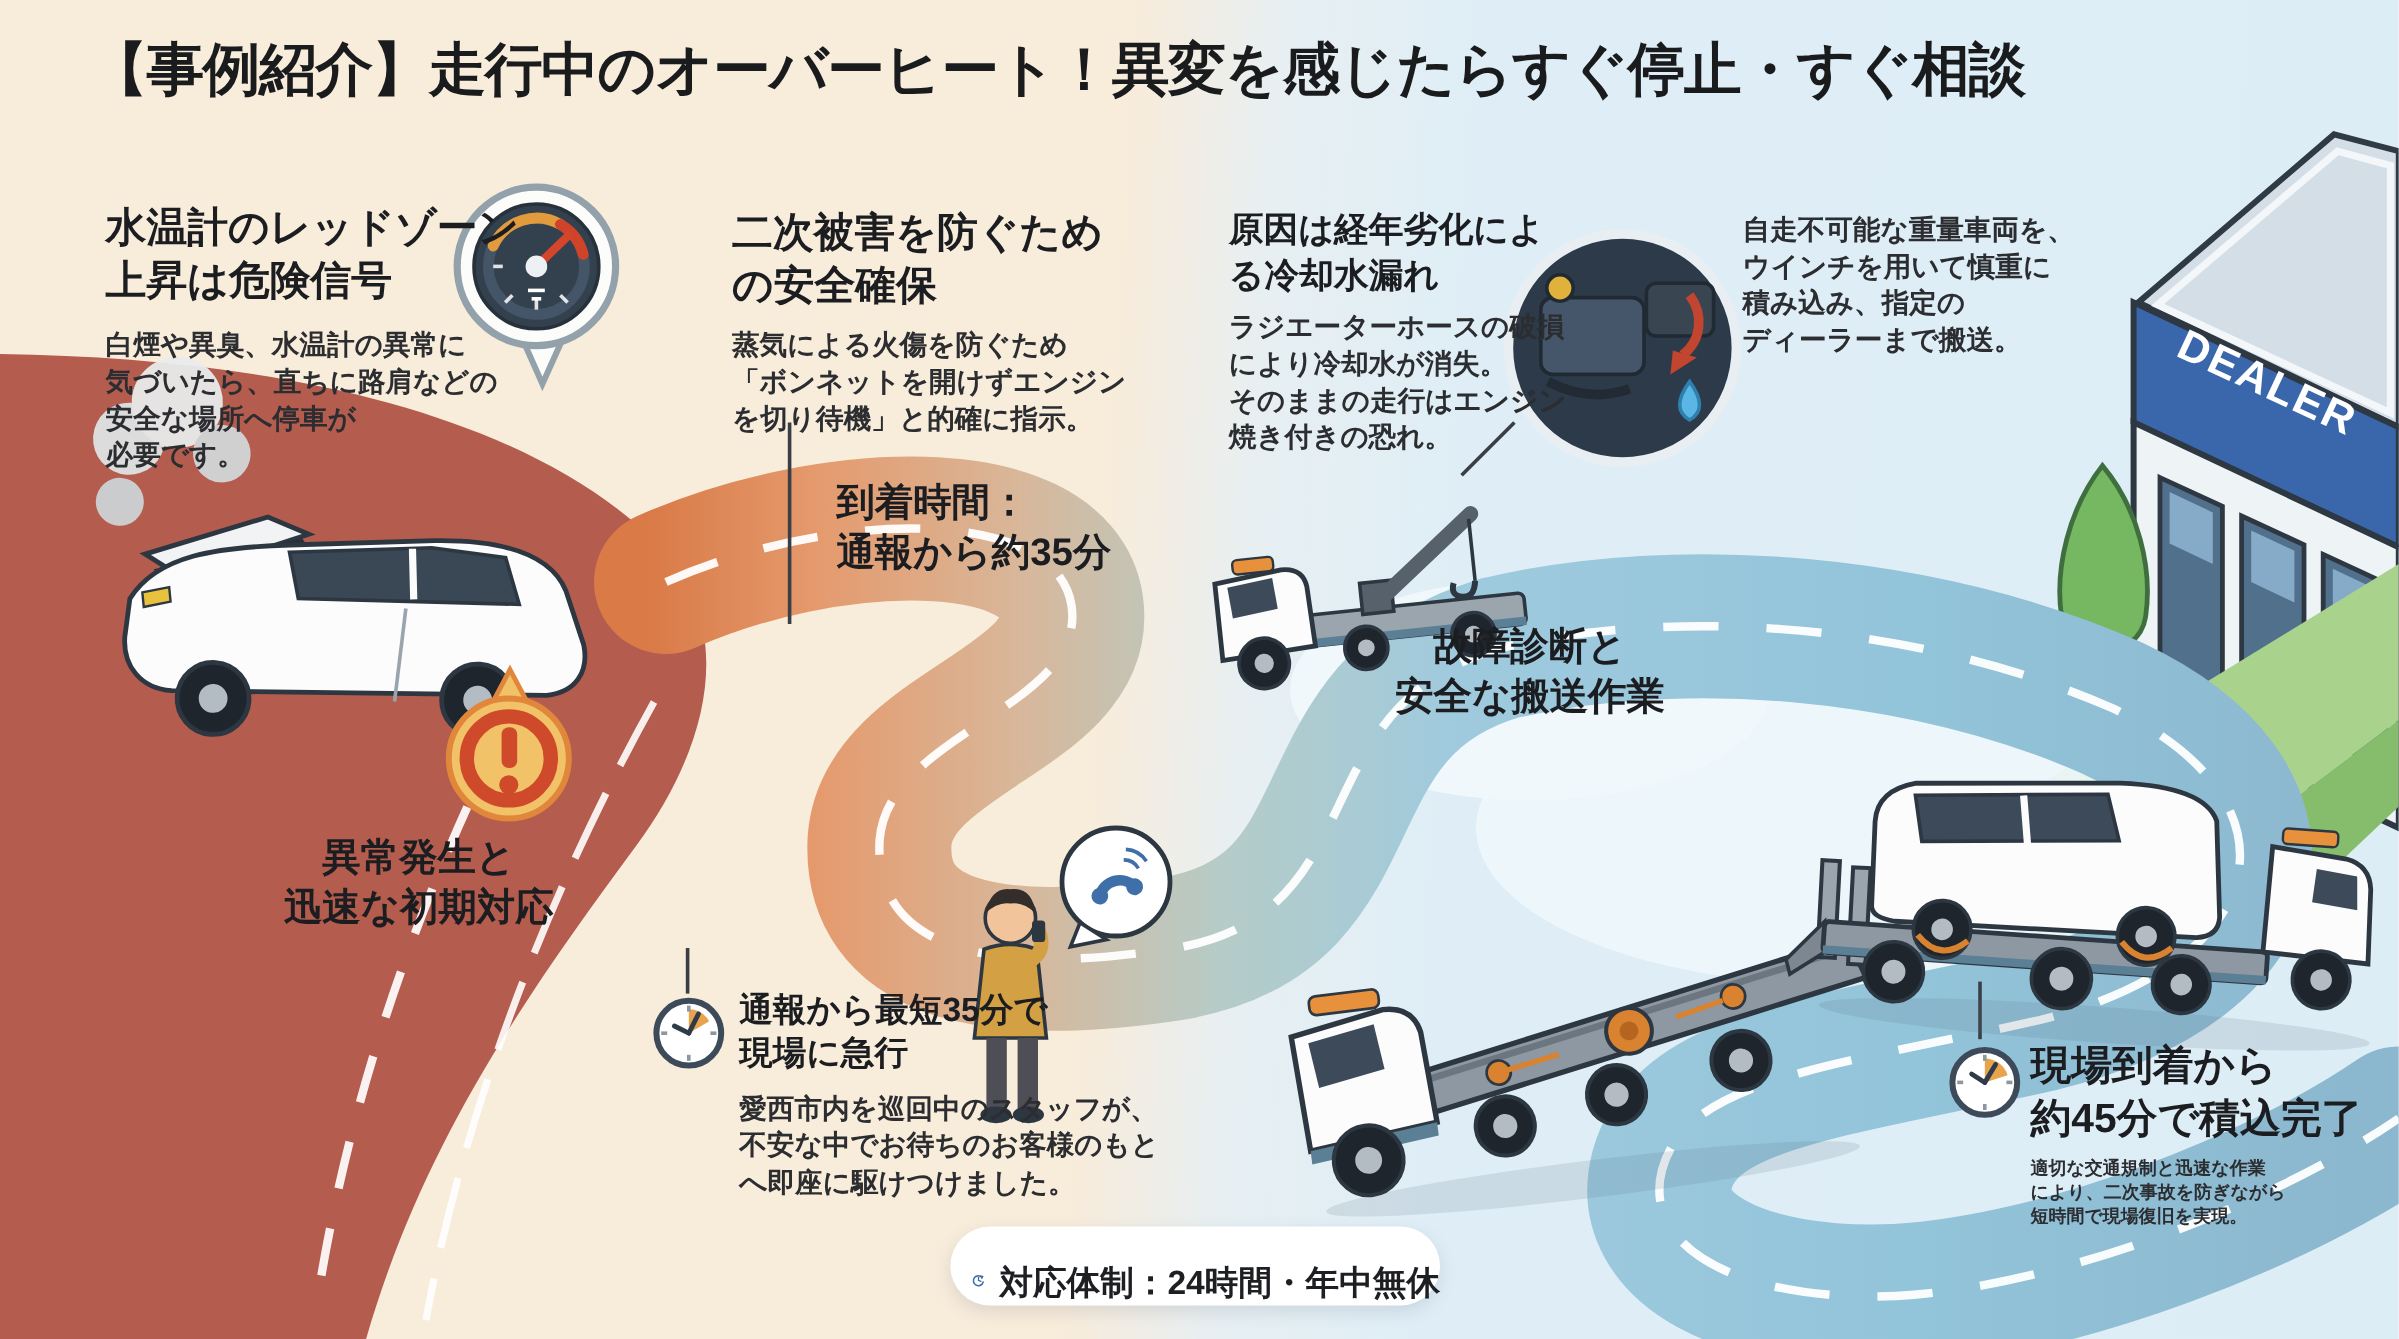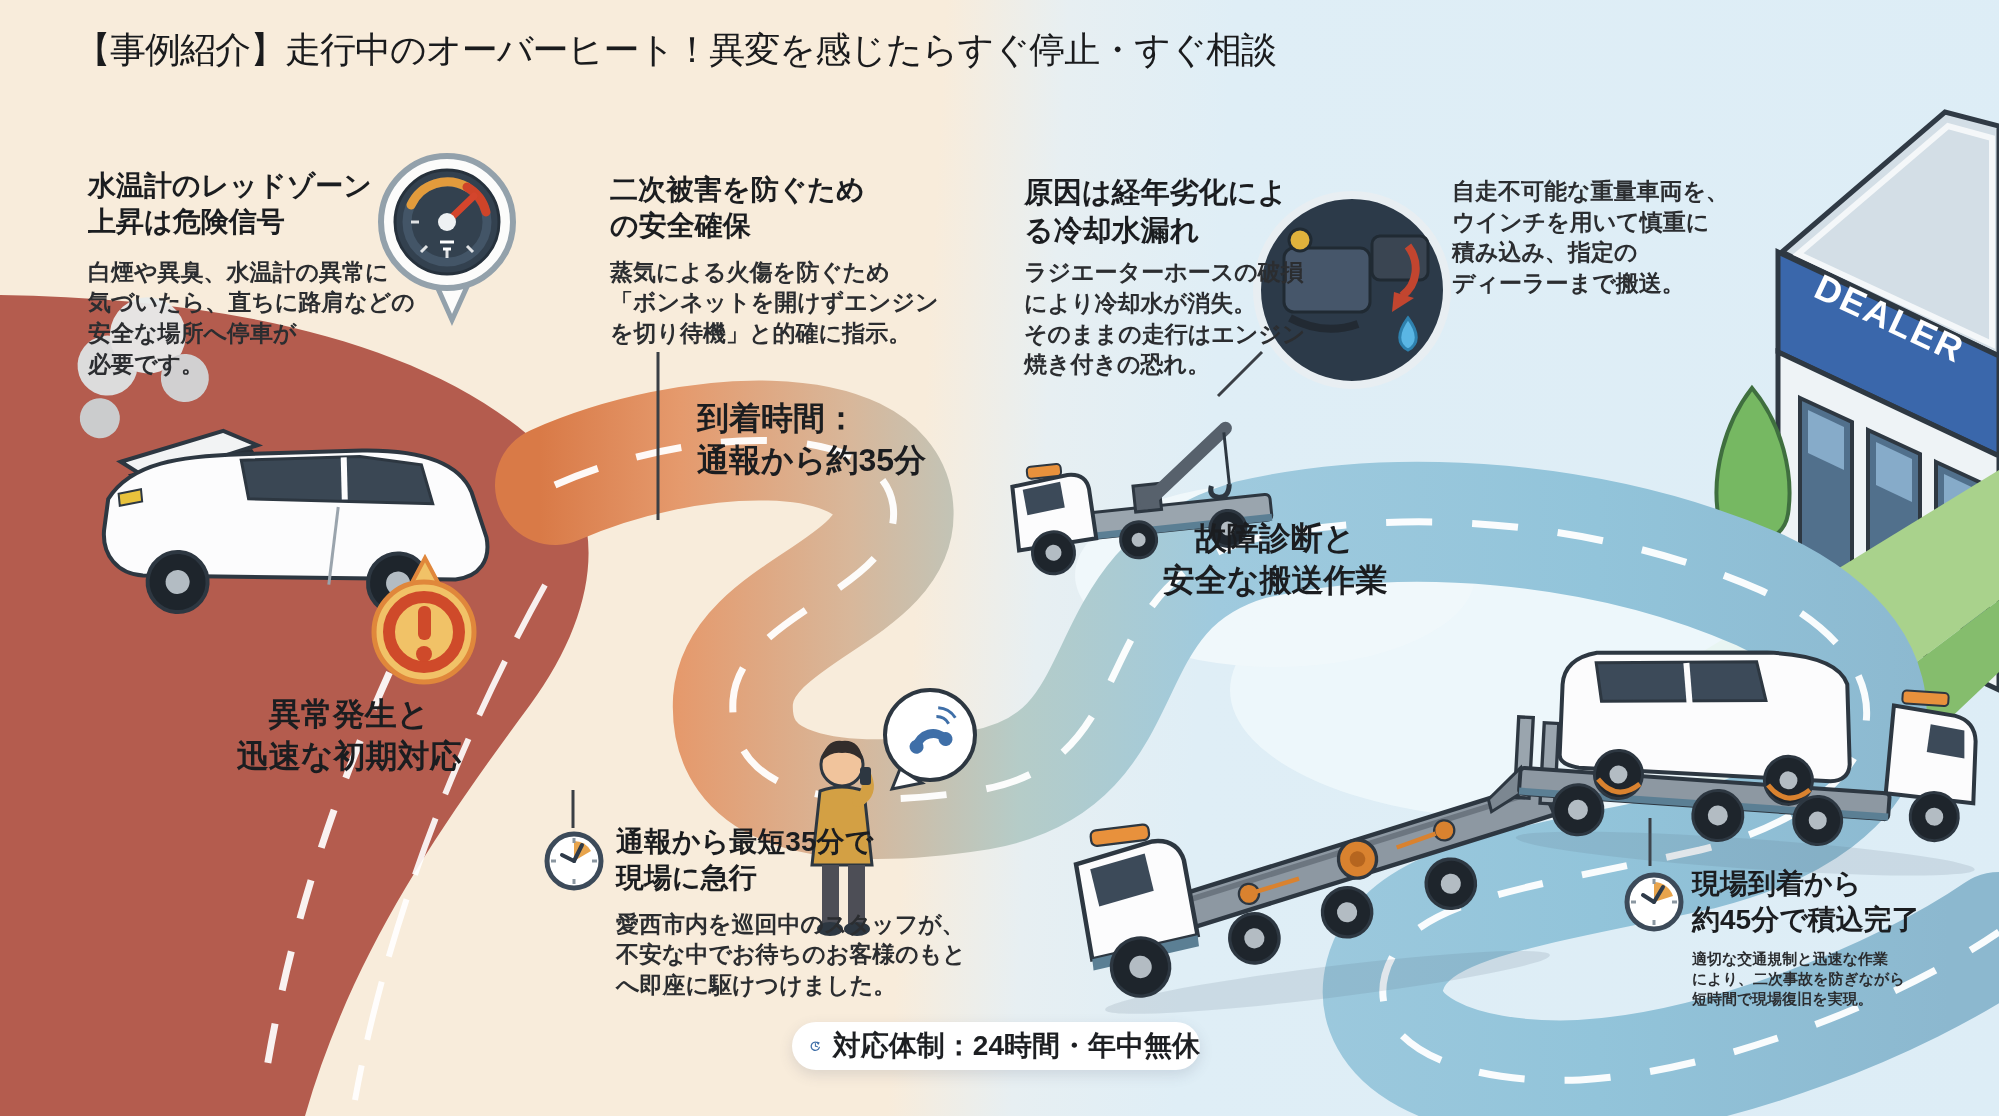--- a/index.html
+++ b/index.html
@@ -5,31 +5,31 @@
   html,body{margin:0;padding:0;}
   .canvas{
     position:relative;width:1999px;height:1116px;overflow:hidden;
     background:linear-gradient(93deg,#f8ecdb 0%,#f8ecdb 46%,#e7eff2 52%,#dfeef6 60%,#ddedf6 100%);
     font-family:"Liberation Sans","DejaVu Sans",sans-serif;color:#222;
   }
   .scene{position:absolute;inset:0;}
   .pre{white-space:pre-line;}
   .title{
     position:absolute;left:75px;top:26px;margin:0;white-space:nowrap;
-    font-size:36px;font-weight:400;letter-spacing:-1px;color:#1a1b1d;
+    font-size:48px;font-weight:700;letter-spacing:-1px;color:#1a1b1d;
   }
   .tb{position:absolute;margin:0;}
-  .tb h2{margin:0;font-weight:800;color:#1b1d20;font-size:28px;line-height:1.3;}
+  .tb h2{margin:0;font-weight:800;color:#1b1d20;font-size:34px;line-height:1.3;}
   .tb p{margin:12px 0 0 0;font-weight:700;color:#2b2d30;font-size:23px;line-height:1.33;}
   .biglabel{position:absolute;margin:0;font-weight:800;color:#1b1d20;font-size:32px;line-height:1.3;}
   .center{text-align:center;}
   .pill{
-    position:absolute;left:792px;top:1022px;width:408px;height:48px;border-radius:34px;
+    position:absolute;left:792px;top:1022px;width:408px;height:66px;border-radius:34px;
     background:#ffffff;box-shadow:0 5px 14px rgba(80,90,110,.16);
-    display:flex;align-items:center;gap:12px;padding-left:18px;box-sizing:border-box;
+    display:flex;align-items:flex-end;gap:12px;padding-left:18px;box-sizing:border-box;
   }
   .pill .txt{font-size:28px;font-weight:800;color:#1d1f22;white-space:nowrap;}
 </style>
 </head>
 <body>
 
 <div class="canvas">
 
   <svg class="scene" viewBox="0 0 1999 1116">
     <defs>

